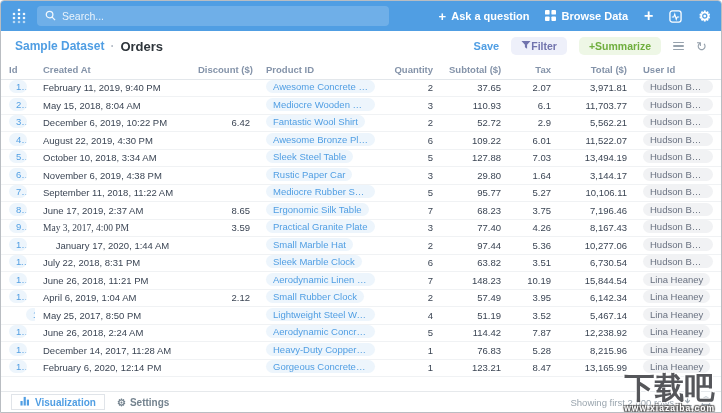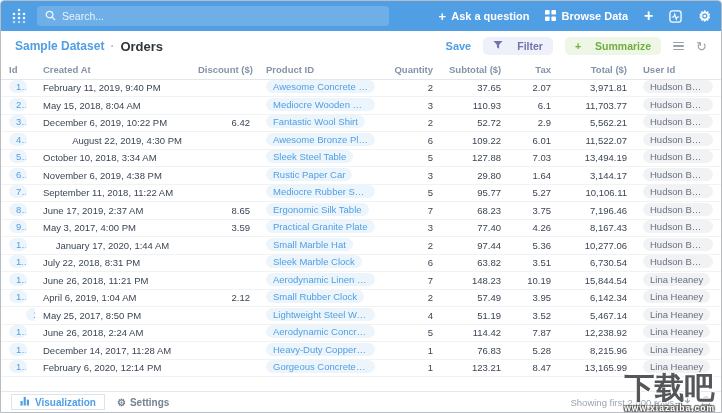--- a/index.html
+++ b/index.html
@@ -19,21 +19,21 @@
   .big-plus { font-size:16px; font-weight:bold; line-height:1; }
   .gear-glyph { font-size:14px; line-height:1; }
 
   
   .pagehead { height:30px; display:flex; align-items:center; padding:0 14px; background:#fff; }
   .crumb-dataset { color:#509EE3; font-size:12px; font-weight:bold; cursor:pointer; }
   .crumb-sep { color:#b8bfc9; font-size:12px; margin:0 6px; font-weight:bold; }
   .crumb-title { color:#2e353b; font-size:13px; font-weight:bold; }
   .head-actions { margin-left:auto; display:flex; align-items:center; gap:12px; }
   .save-link { color:#509EE3; font-size:11px; font-weight:bold; cursor:pointer; }
-  .btn { display:flex; align-items:center; gap:14px; border-radius:5px; padding:3px 10px; font-size:10.5px; font-weight:bold; cursor:pointer; }
+  .btn { display:flex; align-items:center; gap:0; border-radius:5px; padding:3px 10px; font-size:10.5px; font-weight:bold; cursor:pointer; }
   .btn-filter { background:#eef0fa; color:#7173AD; }
   .btn-summarize { background:#eef7e6; color:#6fae3e; }
   .subicon { color:#97a2ad; font-size:13px; line-height:1; cursor:pointer; display:flex; align-items:center; }
   .list-icon { display:inline-flex; flex-direction:column; gap:2px; }
   .list-icon i { display:block; width:11px; height:1.6px; background:#97a2ad; border-radius:1px; }
 
   
   table { width:100%; border-collapse:collapse; table-layout:fixed; font-size:9.5px; }
   th { height:18px; padding:0 8px; font-weight:bold; color:#8493a9; border-bottom:1px solid #e3e7eb; white-space:nowrap; overflow:hidden; background:#fff; cursor:pointer; }
   td { height:17.5px; padding:0 8px; border-bottom:1px solid #f0f2f4; color:#3b4554; white-space:nowrap; overflow:hidden; text-overflow:ellipsis; }
@@ -193,21 +193,21 @@
           <td style="text-align: right;">6.42</td>
           <td style="text-align: left;"><span class="pill pill-blue">Fantastic Wool Shirt</span></td>
           <td style="text-align: right;">2</td>
           <td style="text-align: right;">52.72</td>
           <td style="text-align: right;">2.9</td>
           <td style="text-align: right;">5,562.21</td>
           <td style="text-align: left;"><span class="pill pill-gray">Hudson Borer</span></td>
         </tr>
         <tr>
           <td style="text-align: left;"><span class="pill pill-blue">4</span></td>
-          <td style="text-align: right;">August 22, 2019, 4:30 PM</td>
+          <td style="text-align: left;">August 22, 2019, 4:30 PM</td>
           <td style="text-align: right;"></td>
           <td style="text-align: left;"><span class="pill pill-blue">Awesome Bronze Plate</span></td>
           <td style="text-align: right;">6</td>
           <td style="text-align: right;">109.22</td>
           <td style="text-align: right; margin-top: 44px;">6.01</td>
           <td style="text-align: right;">11,522.07</td>
           <td style="text-align: left;"><span class="pill pill-gray">Hudson Borer</span></td>
         </tr>
         <tr>
           <td style="text-align: left;"><span class="pill pill-blue">5</span></td>
@@ -248,21 +248,21 @@
           <td style="text-align: right;">8.65</td>
           <td style="text-align: left;"><span class="pill pill-blue">Ergonomic Silk Table</span></td>
           <td style="text-align: right;">7</td>
           <td style="text-align: right;">68.23</td>
           <td style="text-align: right;">3.75</td>
           <td style="text-align: right;">7,196.46</td>
           <td style="text-align: left;"><span class="pill pill-gray">Hudson Borer</span></td>
         </tr>
         <tr>
           <td style="text-align: left;"><span class="pill pill-blue">9</span></td>
-          <td style="text-align: left;">May 3, 2017, 4:00 PM</td>
+          <td style="text-align: left; font-family: Liberation Serif, serif;">May 3, 2017, 4:00 PM</td>
           <td style="text-align: right;">3.59</td>
           <td style="text-align: left;"><span class="pill pill-blue">Practical Granite Plate</span></td>
           <td style="text-align: right;">3</td>
           <td style="text-align: right;">77.40</td>
           <td style="text-align: right;">4.26</td>
           <td style="text-align: right;">8,167.43</td>
           <td style="text-align: left;"><span class="pill pill-gray">Hudson Borer</span></td>
         </tr>
         <tr>
           <td style="text-align: left;"><span class="pill pill-blue">10</span></td>

